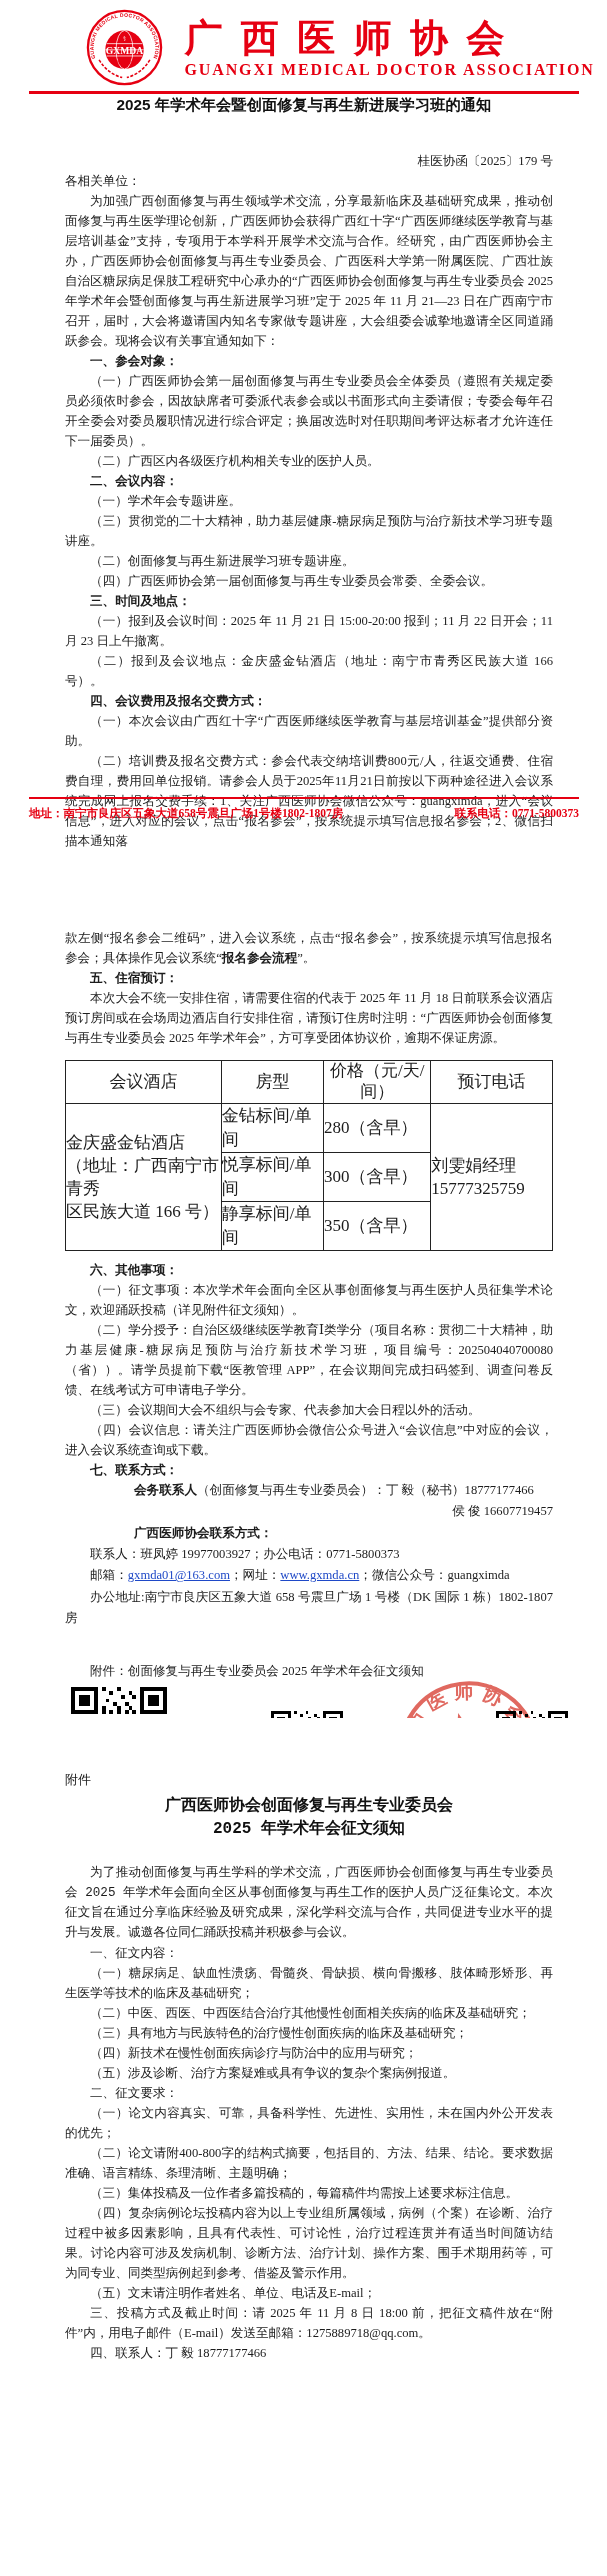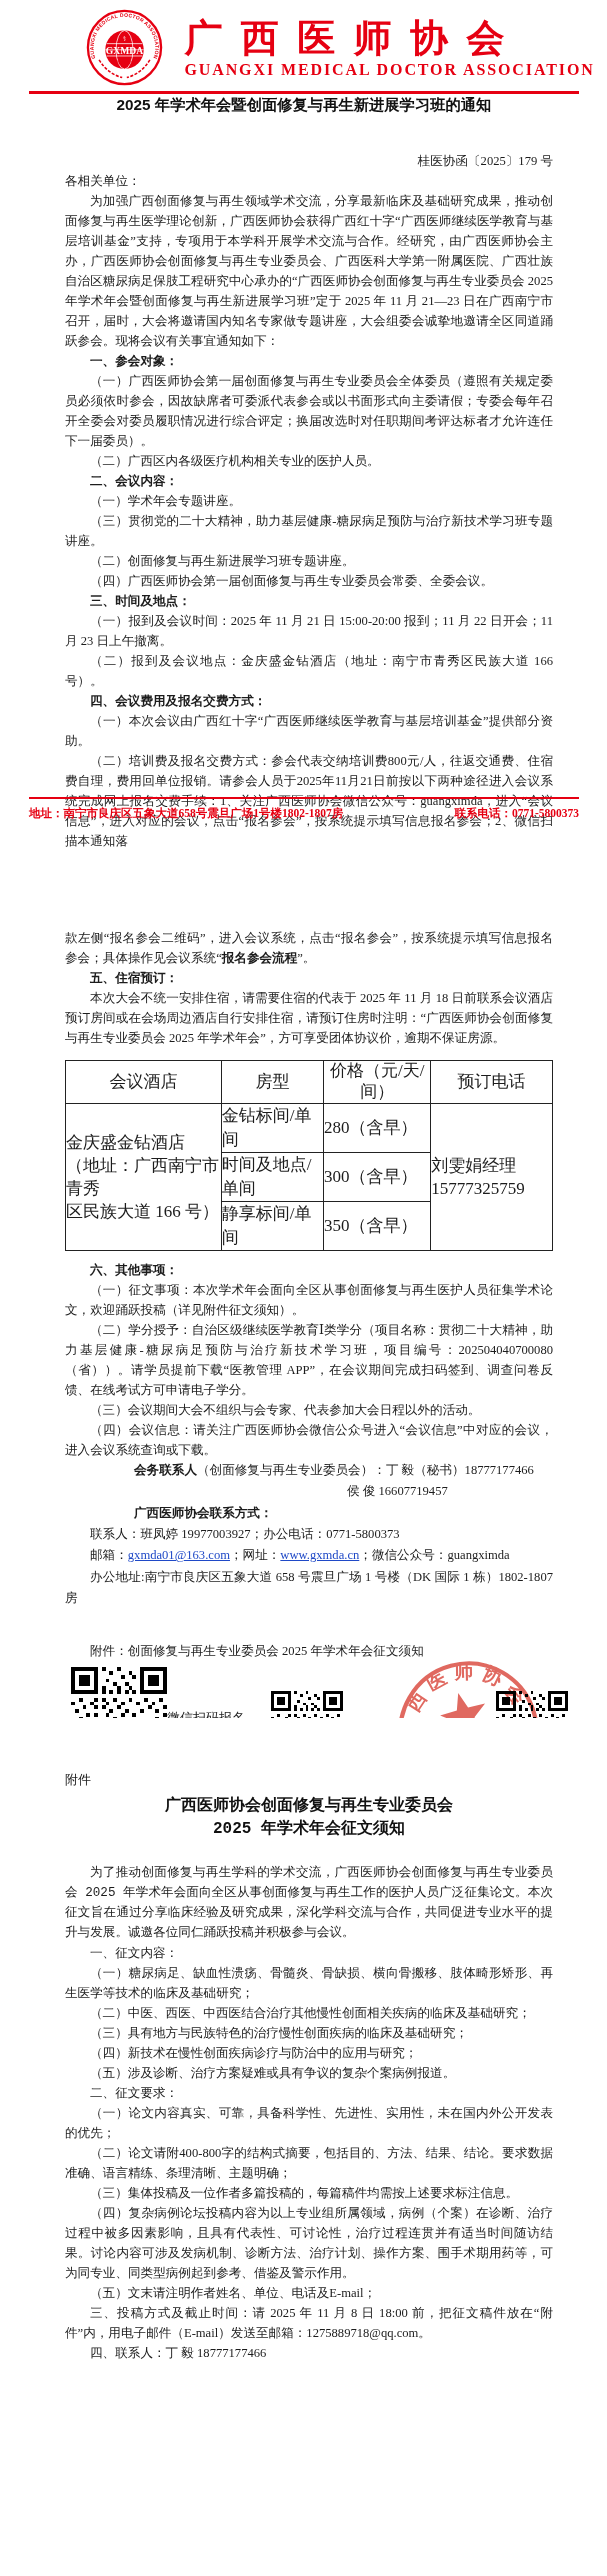--- a/index.html
+++ b/index.html
@@ -24,21 +24,21 @@
   .page3-content{padding-top:52px;}
   
   table.hotel{width:100%;border-collapse:collapse;border:1.5px solid #222;margin:12.2px 0 9.2px 0;}
   table.hotel th,table.hotel td{border:0.8px solid #222;font-size:17px;font-weight:normal;padding:0;}
   table.hotel th{height:20.7px;line-height:20.7px;}
   table.hotel td{height:24px;line-height:24px;}
   td.multi div{line-height:23px;}
   
   .contact p{line-height:21.4px;}
   .contact .b{font-family:"Liberation Sans","DejaVu Sans",sans-serif;font-weight:bold;margin-left:44px;}
-  .contact p.shift{padding-left:282px;text-align:left;}
+  .contact p.shift{padding-left:282px;text-align:right;}
   a.doclink{color:#1f49c7;text-decoration:underline;cursor:pointer;}
   .att-note{margin-top:31px;text-indent:25px;}
   
   .qr-area{position:relative;margin-top:6.1px;height:138px;}
   .qr-row{display:flex;align-items:flex-end;}
   .qr-col{display:flex;flex-direction:row;align-items:center;}
   .qr-col.c1{margin-left:6.1px;}
   .qr-col.c2{margin-left:26px;}
   .qr-col.c3{margin-left:35px;}
   .qr-big{width:96px;height:96px;}
@@ -167,36 +167,37 @@
           <div>区民族大道 166 号）</div>
         </td>
         <td>金钻标间/单间</td>
         <td>280（含早）</td>
         <td class="multi" rowspan="3">
           <div>刘雯娟经理</div>
           <div>15777325759</div>
         </td>
       </tr>
       <tr>
-        <td>时间及地点/单间</td>
+        <td>悦享标间/单间</td>
         <td>300（含早）</td>
       </tr>
       <tr>
         <td>静享标间/单间</td>
         <td>350（含早）</td>
       </tr>
     </tbody>
       </table>
 
     <p class="sec">六、其他事项：</p>
     <p class="ind">（一）征文事项：本次学术年会面向全区从事创面修复与再生医护人员征集学术论文，欢迎踊跃投稿（详见附件征文须知）。</p>
     <p class="ind">（二）学分授予：自治区级继续医学教育Ⅰ类学分（项目名称：贯彻二十大精神，助力基层健康-糖尿病足预防与治疗新技术学习班，项目编号：202504040700080（省））。请学员提前下载“医教管理 APP”，在会议期间完成扫码签到、调查问卷反馈、在线考试方可申请电子学分。</p>
     <p class="ind">（三）会议期间大会不组织与会专家、代表参加大会日程以外的活动。</p>
     <p class="ind">（四）会议信息：请关注广西医师协会微信公众号进入“会议信息”中对应的会议，进入会议系统查询或下载。</p>
 
+    <p class="sec">七、联系方式：</p>
     <div class="contact">
       <p class="ind"><span class="b">会务联系人</span><span>（创面修复与再生专业委员会）：丁 毅（秘书）18777177466</span></p>
       <p class="shift">侯 俊 16607719457</p>
       <p class="ind b">广西医师协会联系方式：</p>
       <p class="ind">联系人：班凤婷 19977003927；办公电话：0771-5800373</p>
       <p class="ind"><span>邮箱：</span><a class="doclink">gxmda01@163.com</a><span>；网址：</span><a class="doclink">www.gxmda.cn</a><span>；微信公众号：guangximda</span></p>
       <p class="ind">办公地址:南宁市良庆区五象大道 658 号震旦广场 1 号楼（DK 国际 1 栋）1802-1807 房</p>
     </div>
 
     <p class="att-note">附件：创面修复与再生专业委员会 2025 年学术年会征文须知</p>

